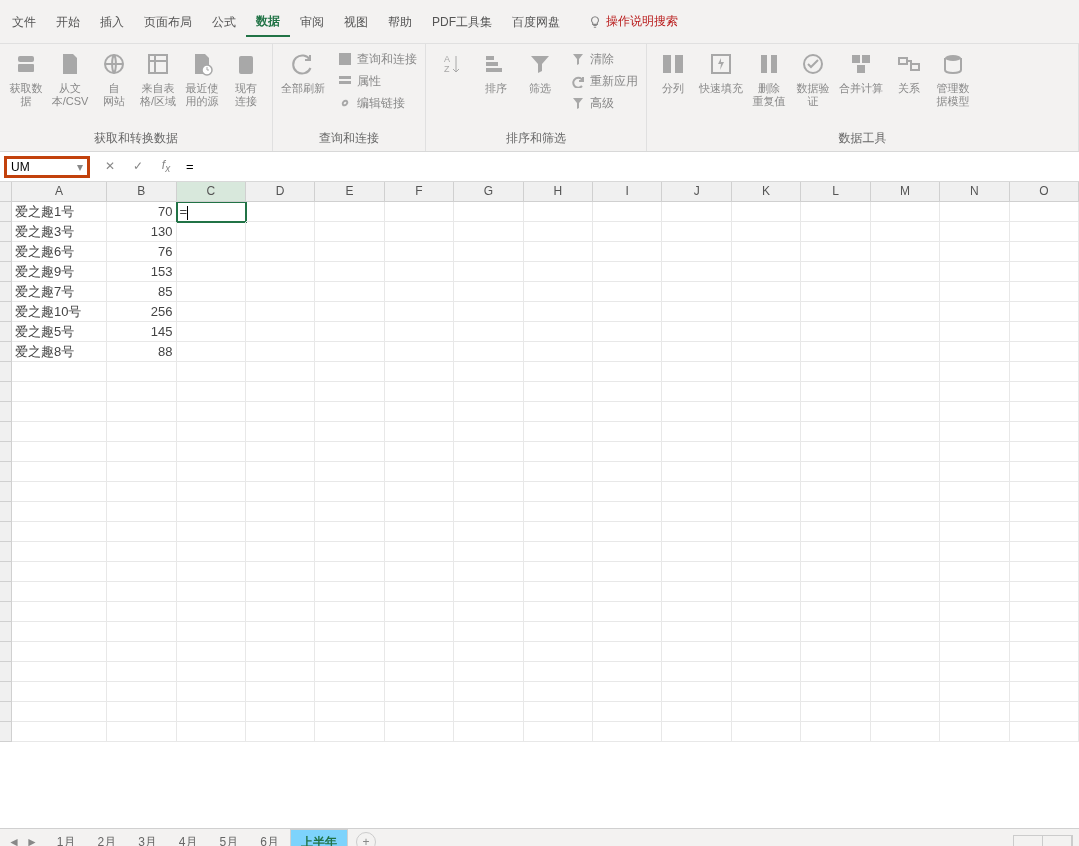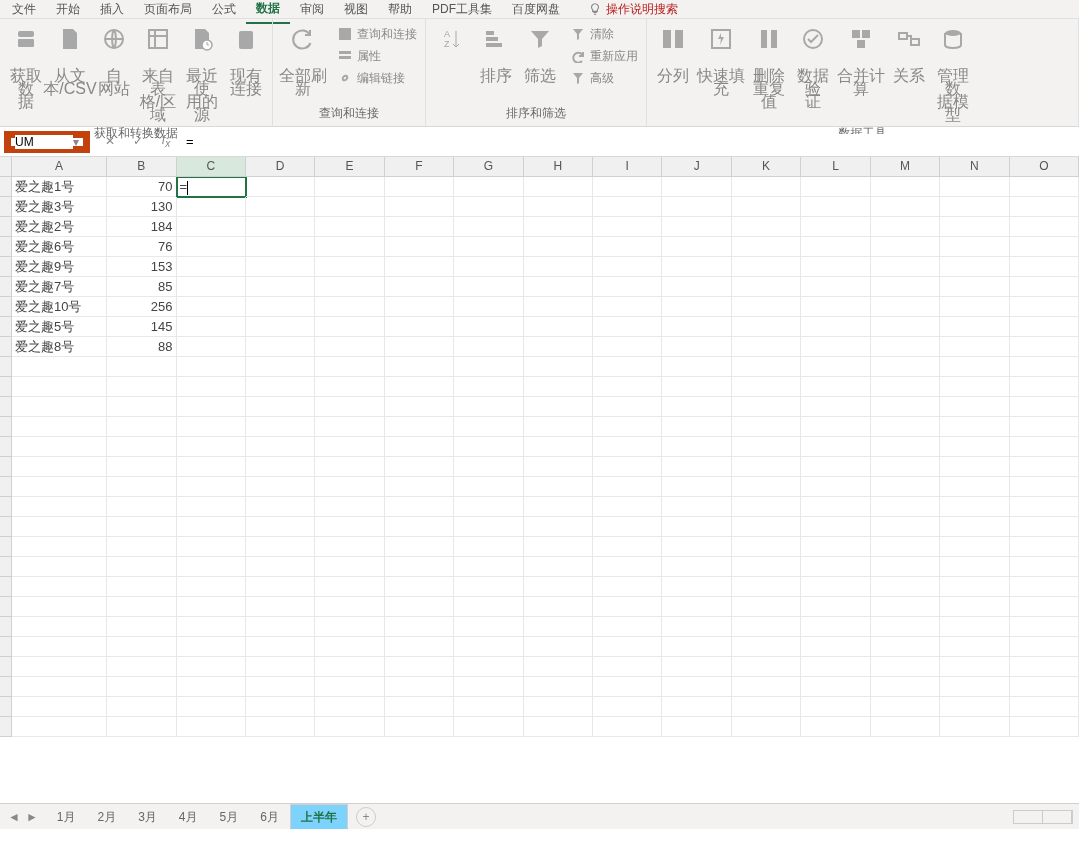--- a/index.html
+++ b/index.html
@@ -1,41 +1,41 @@
 <!DOCTYPE html>
 <html><head>
 <meta charset="utf-8">
 <style>
 * { box-sizing: border-box; margin: 0; padding: 0; font-family: "Microsoft YaHei", sans-serif; }
 body { width: 1079px; height: 846px; background: #fff; overflow: hidden; font-size: 12px; color: #444; }
 
 
-.ribbon-tabs { display: flex; align-items: center; height: 19px; background: #f3f2f1; border-bottom: 1px solid #e0e0e0; padding-left: 2px; }
+.ribbon-tabs { display: flex; align-items: center; height: 44px; background: #f3f2f1; border-bottom: 1px solid #e0e0e0; padding-left: 2px; }
 .ribbon-tabs .tab { padding: 0 10px; line-height: 28px; cursor: pointer; color: #555; }
 .ribbon-tabs .tab.active { color: #217346; border-bottom: 2px solid #217346; font-weight: bold; }
 .ribbon-tabs .tell-me { display: flex; align-items: center; margin-left: 18px; color: #b91c1c; }
 .ribbon-tabs .tell-me svg { margin-right: 4px; }
 
 
 .ribbon { display: flex; height: 108px; background: #f3f2f1; border-bottom: 1px solid #d8d8d8; }
 .ribbon-group { display: flex; flex-direction: column; justify-content: space-between; border-right: 1px solid #e0e0e0; padding: 4px 4px 2px 4px; }
 .ribbon-group .items { display: flex; align-items: flex-start; }
 .ribbon-group .label { text-align: center; font-size: 12px; color: #666; padding: 2px 0; }
 .rbtn { display: flex; flex-direction: column; align-items: center; justify-content: flex-start; width: 44px; padding: 2px 0; cursor: pointer; color: #888; }
 .rbtn .ico { width: 28px; height: 28px; display: flex; align-items: center; justify-content: center; }
-.rbtn .txt { font-size: 16px; line-height: 13px; text-align: center; margin-top: 16px; white-space: pre-wrap; }
+.rbtn .txt { font-size: 11px; line-height: 13px; text-align: center; margin-top: 4px; white-space: pre-wrap; }
 .rbtn.wide { width: 52px; }
 .small-stack { display: flex; flex-direction: column; justify-content: flex-start; margin-left: 4px; }
 .small-btn { display: flex; align-items: center; height: 22px; padding: 0 4px; color: #888; cursor: pointer; }
 .small-btn .sico { width: 16px; height: 16px; margin-right: 4px; display:flex;align-items:center;justify-content:center; }
 .small-btn .stxt { font-size: 12px; white-space: nowrap; }
 
 
 .formula-bar { display: flex; align-items: center; height: 30px; border-bottom: 1px solid #d8d8d8; background: #fff; }
-.name-box { width: 86px; height: 22px; border: 7px solid #c2410c; margin: 0 4px; padding: 0 4px; display: flex; align-items: center; }
+.name-box { width: 86px; height: 22px; border: 3px solid #c2410c; margin: 0 4px; padding: 0 4px; display: flex; align-items: center; }
 .name-box input { border: none; width: 100%; font-size: 12px; outline: none; }
 .fx-controls { display: flex; align-items: center; gap: 8px; margin: 0 6px; color: #888; }
 .fx-btn { cursor: pointer; width: 20px; text-align: center; }
 .fx-input { flex: 1; border: none; outline: none; font-size: 13px; padding: 0 4px; }
 
 
 .grid-wrap { position: relative; height: 646px; overflow: hidden; background: #fff; }
 .col-headers { display: flex; position: sticky; top: 0; background: #f0f0f0; border-bottom: 1px solid #d0d0d0; height: 20px; }
 .corner { width: 12px; background: #f0f0f0; border-right: 1px solid #d0d0d0; }
 .ch { border-right: 1px solid #d0d0d0; text-align: center; font-size: 12px; line-height: 19px; color: #555; cursor: pointer; }
@@ -396,38 +396,20 @@
         <div class="cell cI"></div>
         <div class="cell cJ"></div>
         <div class="cell cK"></div>
         <div class="cell cL"></div>
         <div class="cell cM"></div>
         <div class="cell cN"></div>
         <div class="cell cO"></div>
       </div>
       <div class="row">
         <div class="rh"></div>
-        <div class="cell cA">爱之趣2号</div>
-        <div class="cell cB num">184</div>
-        <div class="cell cC"></div>
-        <div class="cell cD"></div>
-        <div class="cell cE"></div>
-        <div class="cell cF"></div>
-        <div class="cell cG"></div>
-        <div class="cell cH"></div>
-        <div class="cell cI"></div>
-        <div class="cell cJ"></div>
-        <div class="cell cK"></div>
-        <div class="cell cL"></div>
-        <div class="cell cM"></div>
-        <div class="cell cN"></div>
-        <div class="cell cO"></div>
-      </div>
-      <div class="row">
-        <div class="rh"></div>
         <div class="cell cA">爱之趣6号</div>
         <div class="cell cB num">76</div>
         <div class="cell cC"></div>
         <div class="cell cD"></div>
         <div class="cell cE"></div>
         <div class="cell cF"></div>
         <div class="cell cG"></div>
         <div class="cell cH"></div>
         <div class="cell cI"></div>
         <div class="cell cJ"></div>

